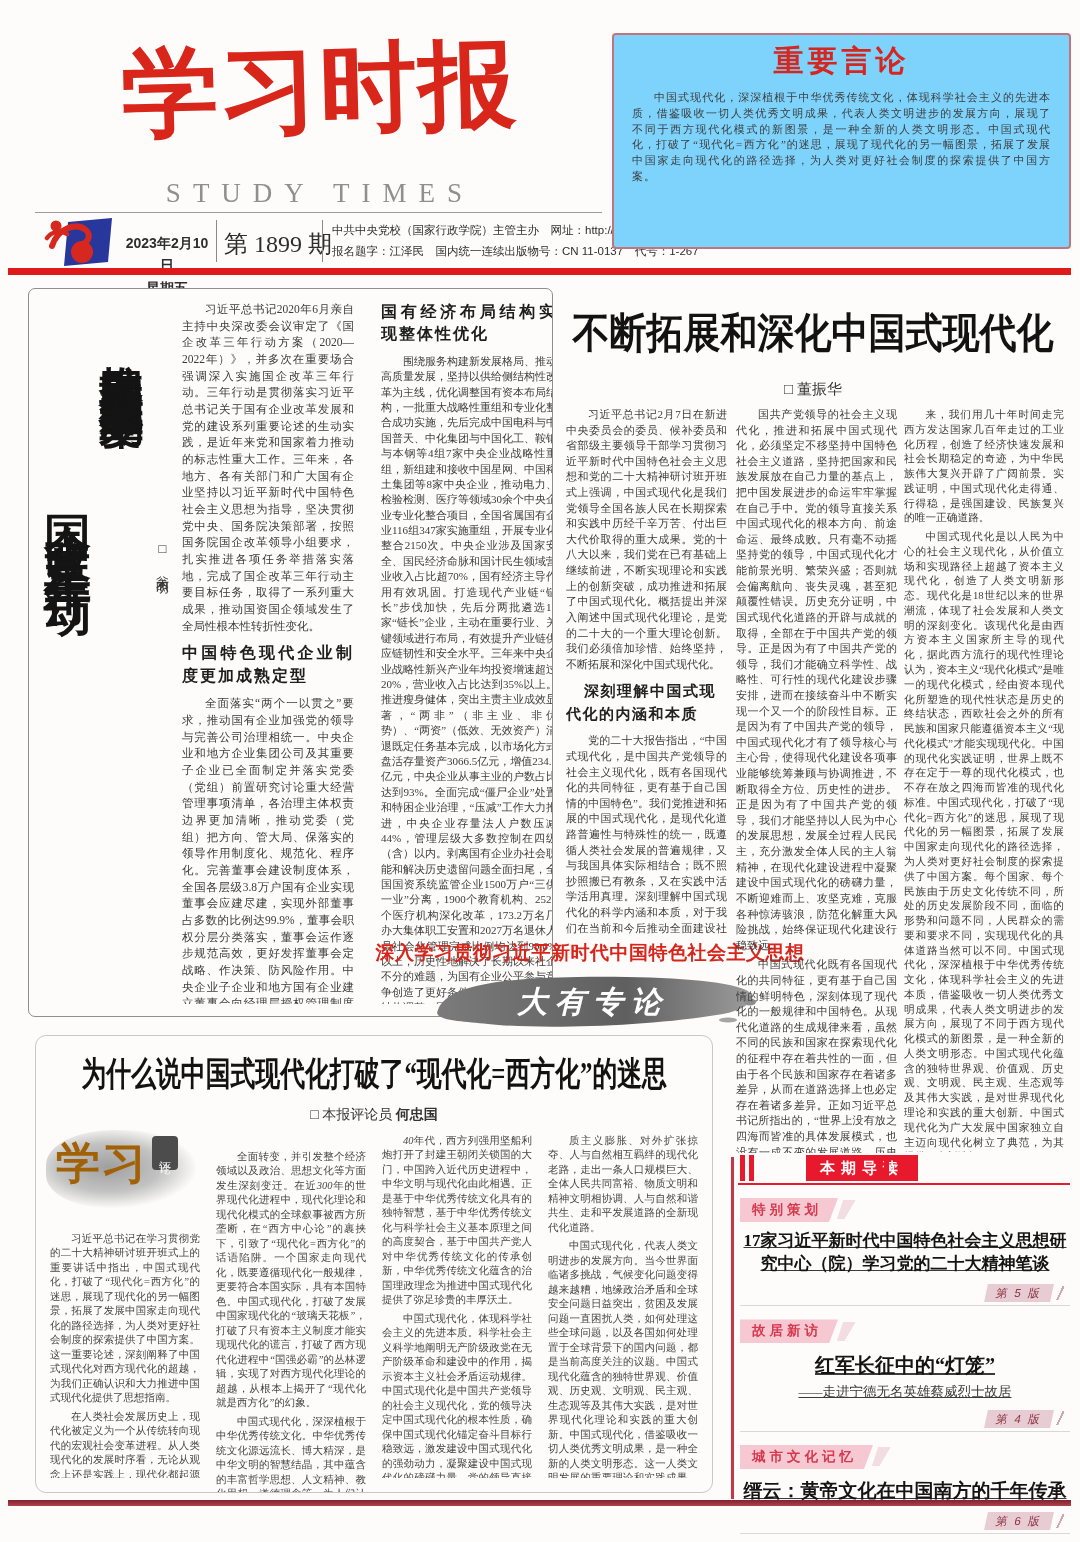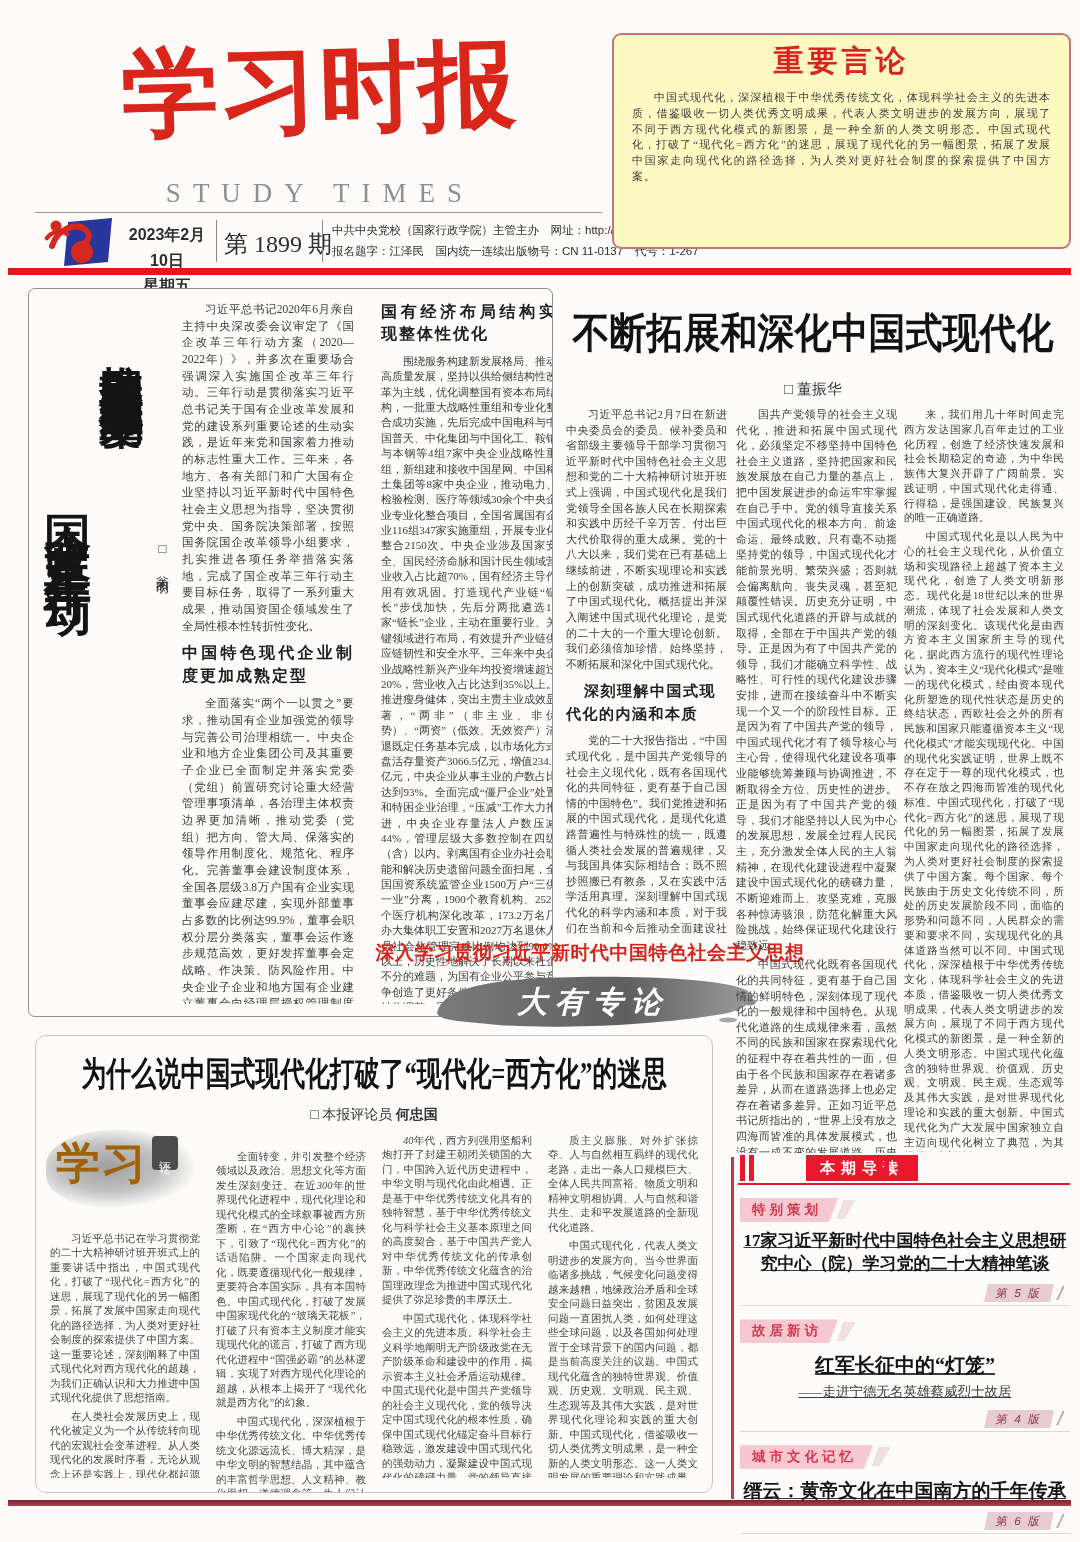--- a/index.html
+++ b/index.html
@@ -8,26 +8,26 @@
   .abs{position:absolute;}
 
   
   .masthead{left:110px;top:22px;width:420px;height:160px;text-align:center;
             font-weight:900;font-size:97px;line-height:1.4;color:#d8261b;
             font-family:"Liberation Serif",serif;letter-spacing:2px;transform:rotate(-1.5deg);}
   .engname{left:150px;top:178px;width:340px;text-align:center;color:#8f8f8f;
            font-size:27px;letter-spacing:12px;font-family:"Liberation Serif",serif;}
   .hairline{left:35px;top:212px;width:567px;height:1px;background:#9a9a9a;}
   .dateline{left:44px;top:216px;width:560px;height:52px;font-family:"Liberation Sans","DejaVu Sans",sans-serif;}
-  .dl-date{position:absolute;left:80px;top:6px;width:86px;text-align:center;font-size:16px;font-weight:bold;color:#2e2e2e;line-height:1.6;}
+  .dl-date{position:absolute;left:80px;top:16px;width:86px;text-align:center;font-size:14px;font-weight:bold;color:#2e2e2e;line-height:1.6;}
   .dl-sep{position:absolute;top:4px;width:1px;height:42px;background:#8a8a8a;}
   .dl-issue{position:absolute;left:180px;top:12px;width:88px;text-align:center;font-size:13px;color:#2e2e2e;white-space:nowrap;}
   .dl-issue b{font-size:24px;font-family:"Liberation Serif",serif;font-weight:normal;}
   .dl-info{position:absolute;left:288px;top:4px;width:280px;font-size:11.5px;color:#2e2e2e;line-height:1.85;white-space:nowrap;}
-  .remarks{left:612px;top:33px;width:455px;height:212px;border:2px solid #c3747c;border-radius:9px;background:#fef9c3;}
+  .remarks{left:612px;top:33px;width:455px;height:212px;border:2px solid #c3747c;border-radius:4px;background:#7dd3fc;}
   .remarks h2{margin:6px 0 2px 0;text-align:center;color:#d5271f;font-size:30px;letter-spacing:4px;
               font-family:"Liberation Sans",sans-serif;font-weight:900;}
   .remarks p{margin:8px 18px;font-size:11px;line-height:1.44;letter-spacing:1px;text-align:justify;
              text-indent:2em;color:#3d3d3d;font-style:oblique 10deg;}
   .toprule{left:8px;top:268px;width:1063px;height:7px;background:#e0191b;}
 
   
   .bodytext p{margin:0 0 4px 0;text-indent:2em;text-align:justify;line-height:1.45;}
   .subhead{font-family:"Liberation Sans","DejaVu Sans",sans-serif;font-weight:900;color:#1d1d1d;
            letter-spacing:2px;line-height:1.4;margin:8px 0;text-align:justify;}

